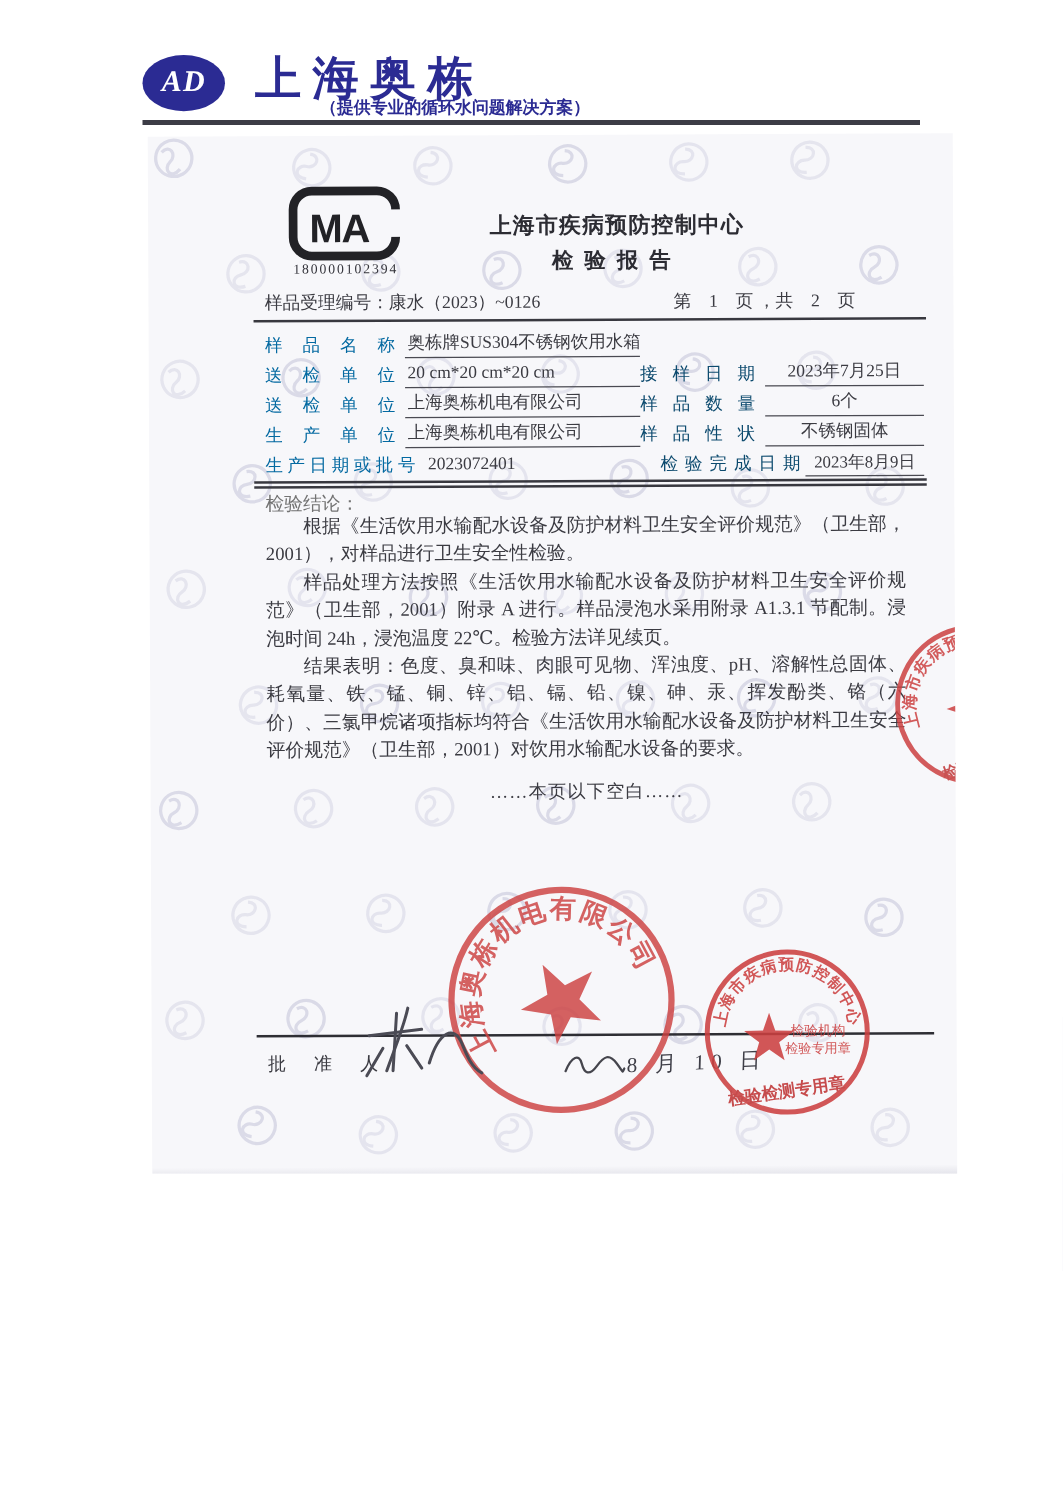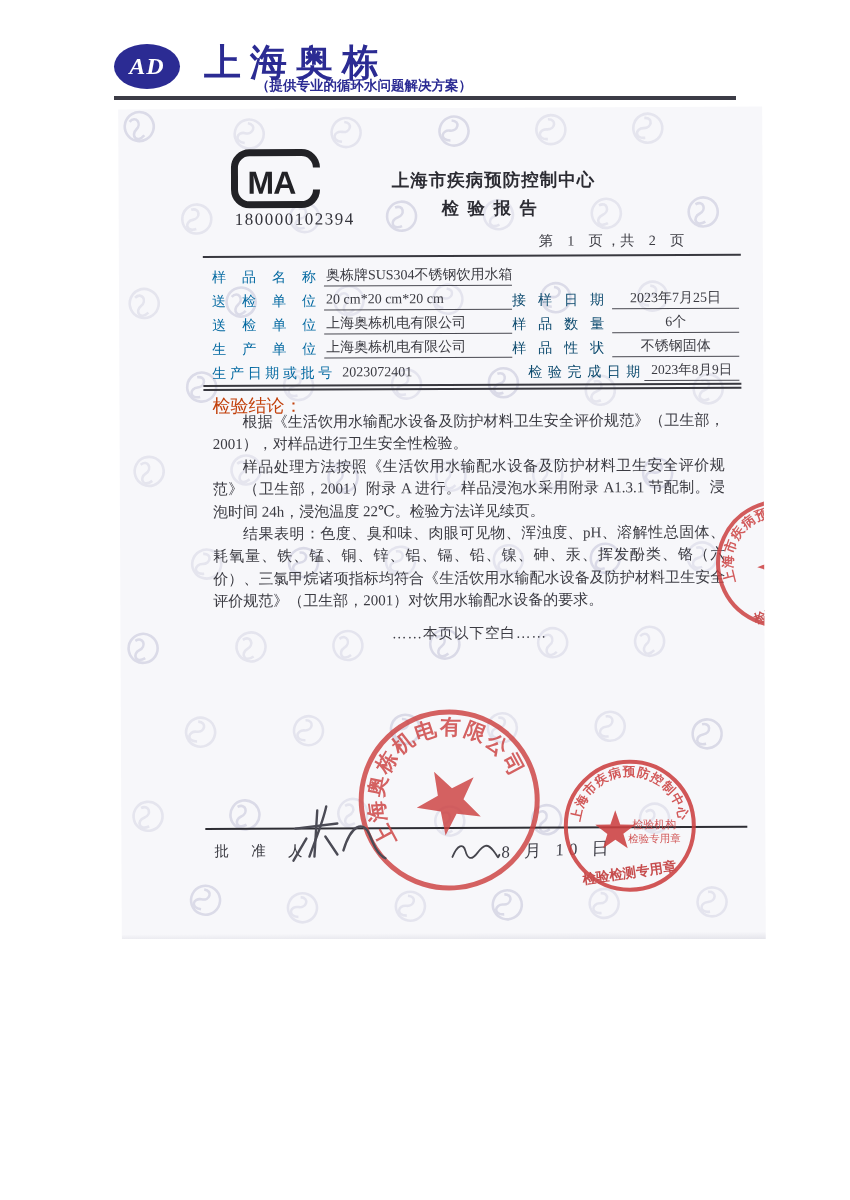--- a/index.html
+++ b/index.html
@@ -21,21 +21,21 @@
   .scan { position:absolute; left:120px; top:108px; width:644px; height:834px;
     background:#f7f7fa; transform:rotate(-0.25deg); overflow:hidden;
     font-family:"Liberation Serif","DejaVu Serif",serif; color:#3b3b42; }
   .scan::after { content:""; position:absolute; left:0; bottom:0; width:100%; height:9px;
     background:linear-gradient(to bottom, rgba(200,200,212,0), rgba(198,198,210,0.45)); }
   .wm-layer { position:absolute; inset:0; pointer-events:none; }
   .wm { position:absolute; }
 
   .ref-no { position:absolute; left:380px; top:26px; font-size:14.2px; letter-spacing:0.5px; }
   .cma-svg { position:absolute; left:112px; top:40px; }
-  .cma-number { position:absolute; left:116px; top:101px; font-size:17px; letter-spacing:1.5px; color:#34343b; }
+  .cma-number { position:absolute; left:116px; top:101px; font-size:11px; letter-spacing:1.5px; color:#34343b; }
   .org-name { position:absolute; left:243px; top:60px; width:264px; text-align:center;
     font-size:17.5px; font-weight:bold; color:#2c2c33; letter-spacing:1px; }
   .report-title { position:absolute; left:243px; top:89px; width:264px; text-align:center;
     font-size:17px; font-weight:bold; color:#2c2c33; letter-spacing:9px; }
   .sample-no { position:absolute; left:93px; top:124px; font-size:14.2px; }
   .page-info { position:absolute; left:420px; top:124px; font-size:14.2px; }
   .rule-1 { position:absolute; left:84px; top:147px; width:538px; height:2.2px; background:#38383f; }
 
   .info-table { position:absolute; left:93px; top:154px; width:527px; font-size:14px; }
   .irow { display:flex; height:24px; align-items:flex-end; line-height:18px; }
@@ -46,21 +46,21 @@
   .ivalue.noline { border-bottom:none; }
   .irlabel { width:92px; text-align:justify; text-align-last:justify; color:#0c4a6e; flex:none; margin-right:8px; }
   .irlabel.wide { width:112px; margin-right:4px; }
   .irvalue { flex:1; border-bottom:1.2px solid #4a4a52; text-align:center; padding-bottom:1px; white-space:nowrap; }
   .irvalue.none { border-bottom:none; }
   .irow.r5 .irvalue { font-size:13.5px; }
 
   .dbl-rule { position:absolute; left:84px; width:538px; height:1.6px; background:#38383f; }
   .dbl-rule.a { top:276px; } .dbl-rule.b { top:280px; }
 
-  .concl-label { position:absolute; left:93px; top:285px; font-size:18px; color:#c2410c; }
+  .concl-label { position:absolute; left:93px; top:285px; font-size:15px; color:#737373; }
   .paras { position:absolute; left:93px; top:302px; width:512px; font-size:15px; line-height:22.4px;
     text-align:justify; color:#3b3b42; }
   .paras p { text-indent:2em; margin:0; }
   .blank-note { position:absolute; left:93px; top:516px; width:512px; text-align:center; font-size:14.5px; letter-spacing:1px; }
 
   .sig-rule { position:absolute; left:84px; top:719px; width:542px; height:1.8px; background:#2e2e34; z-index:3; }
   .approver { position:absolute; left:93px; top:733px; width:88px; font-size:14.5px;
     text-align:justify; text-align-last:justify; z-index:4; }
   .sig-svg { position:absolute; left:158px; top:686px; z-index:6; }
   .stamp { position:absolute; z-index:5; }
@@ -335,20 +335,21 @@
     <svg class="cma-svg" width="96" height="60" viewBox="0 0 96 60">
       <rect x="4" y="4" width="82" height="52" rx="15" fill="none" stroke="#222226" stroke-width="7"></rect>
       <rect x="76" y="19" width="22" height="22" fill="#f7f7fa"></rect>
       <text x="17" y="45" font-size="32" font-weight="bold" fill="#222226" font-family="Liberation Sans, DejaVu Sans, sans-serif" letter-spacing="-1">MA</text>
     </svg>
     <div class="cma-number">180000102394</div>
 
     <div class="org-name">上海市疾病预防控制中心</div>
     <div class="report-title">检验报告</div>
 
+    <div class="sample-no">样品受理编号：康水（2023）~0126</div>
     <div class="page-info">第　1　页 ，共　2　页</div>
     <div class="rule-1"></div>
 
     <div class="info-table">
       <div class="irow">
         <span class="ilabel">样品名称</span>
         <span class="ivalue">奥栋牌SUS304不锈钢饮用水箱</span>
         <span class="irlabel"></span>
         <span class="irvalue none"></span>
       </div>

